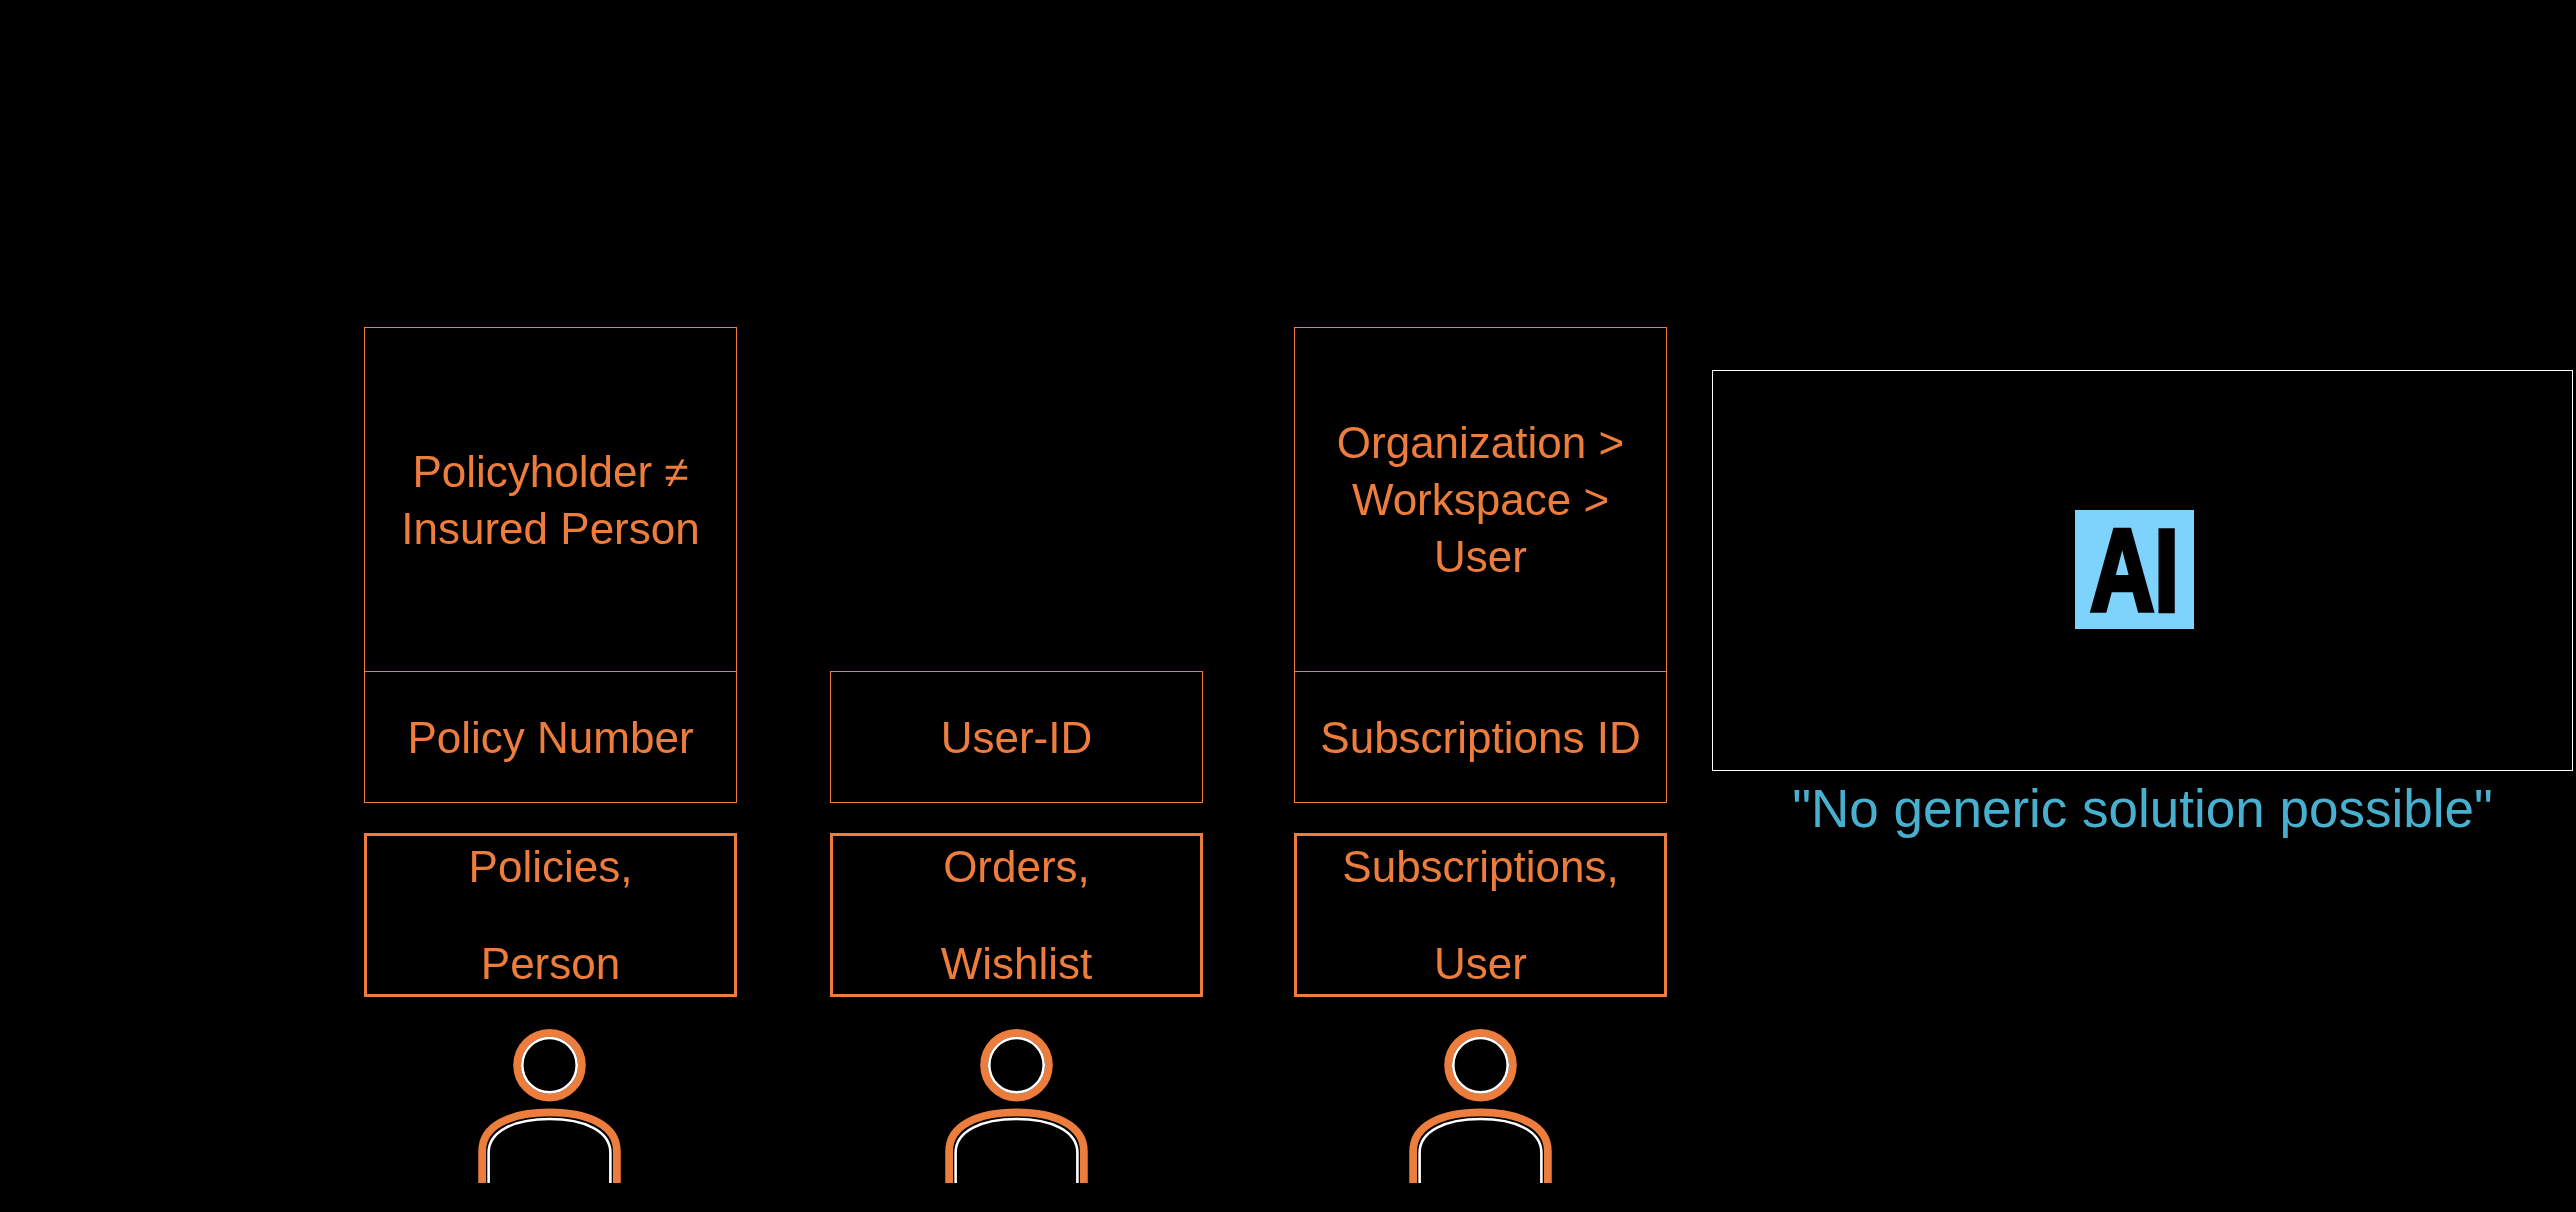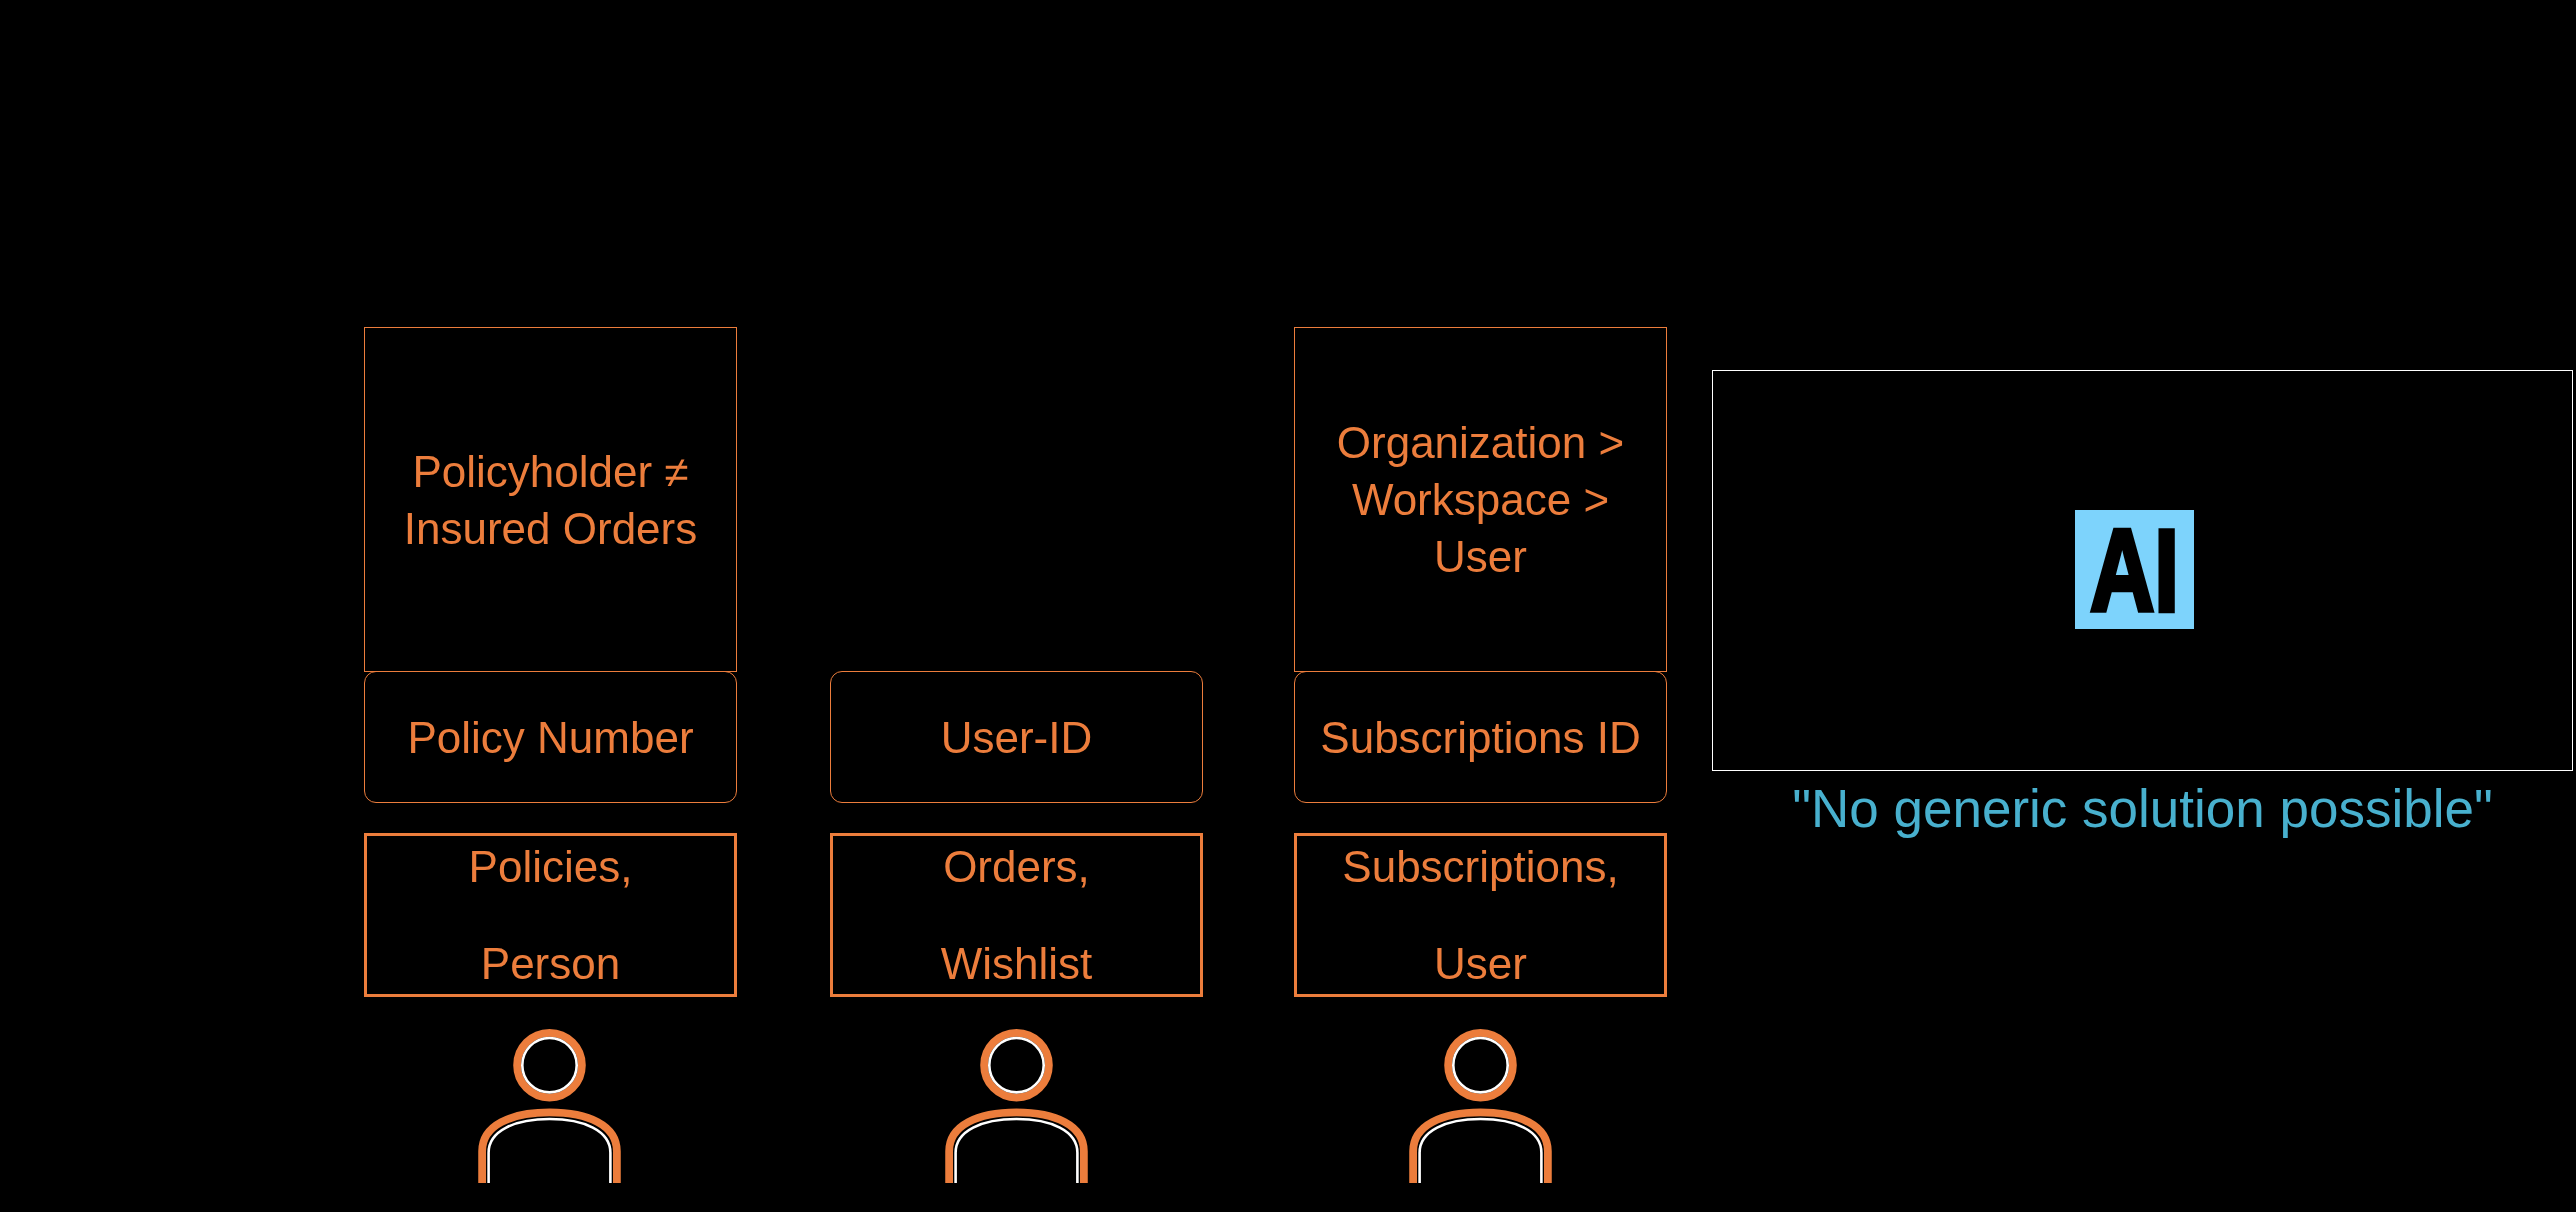--- a/index.html
+++ b/index.html
@@ -29,21 +29,21 @@
     width: 373px;
     box-sizing: border-box;
     border: 1.9px solid #EC7D3C;
     background: transparent;
     display: flex;
     flex-direction: column;
     align-items: center;
     justify-content: center;
   }
   .sec-title { top: 0;     height: 345px; }
-  .sec-id    { top: 344px; height: 132px; border-radius: 12px; }
+  .sec-id    { top: 344px; height: 132px; }
   .sec-data  { top: 506px; height: 164px; border-width: 3.2px !important; gap: 40px; }
 
   .card-line {
     color: #EC7D3C;
     font-size: 44px;
     line-height: 57px;
     text-align: center;
     white-space: nowrap;
   }
 
@@ -87,21 +87,21 @@
   }
 </style>
 </head>
 <body>
 
 <div class="stage">
 
   <section class="card" style="left:364px">
     <div class="sec sec-title">
       <div class="card-line">Policyholder ≠</div>
-      <div class="card-line">Insured Orders</div>
+      <div class="card-line">Insured Person</div>
     </div>
     <div class="sec sec-id">
       <div class="card-line">Policy Number</div>
     </div>
     <div class="sec sec-data">
       <div class="card-line">Policies,</div>
       <div class="card-line">Person</div>
     </div>
   </section>
 

